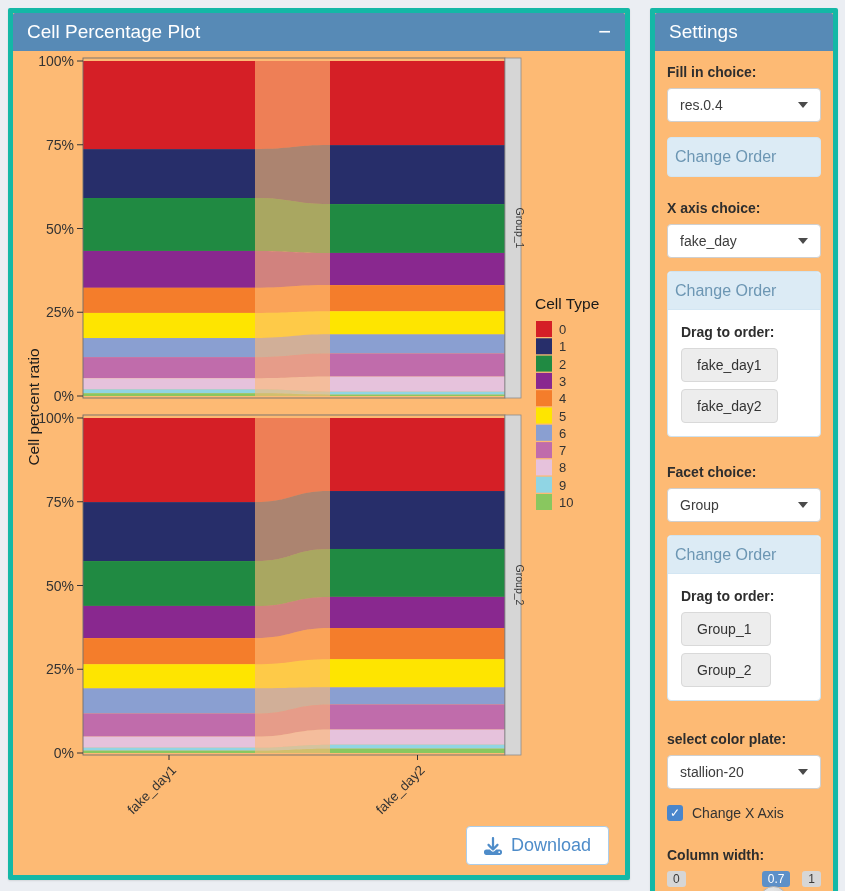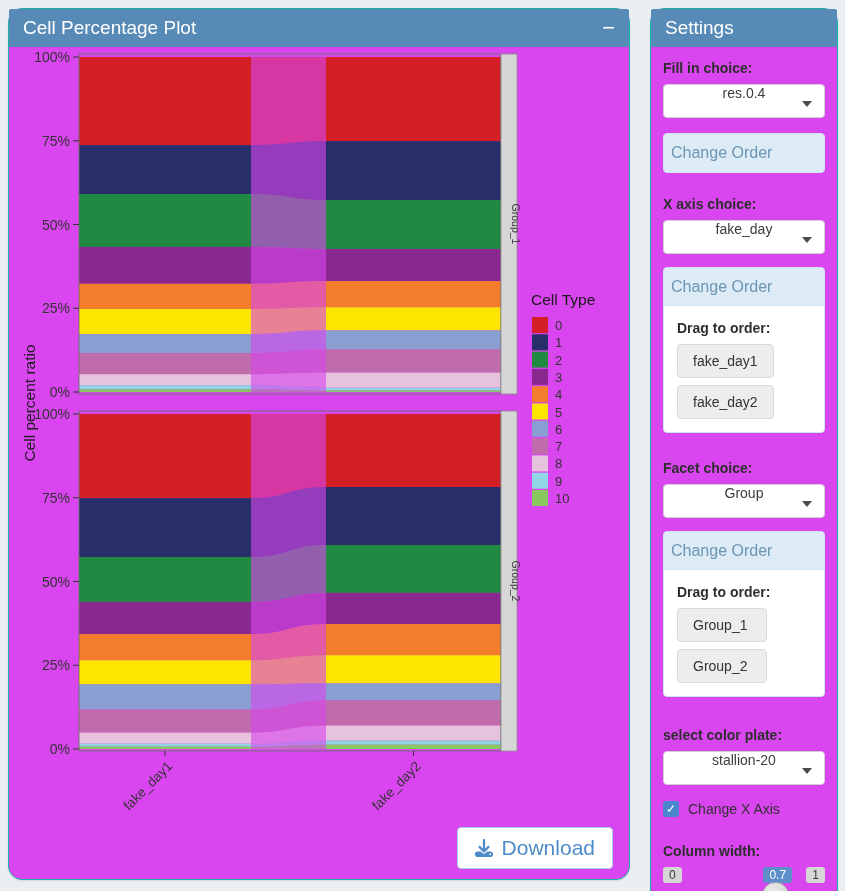--- a/index.html
+++ b/index.html
@@ -6,23 +6,23 @@
   html,body { width:845px; height:891px; }
   body {
     position: relative;
     background: #ebeef3;
     font-family: "Liberation Sans", sans-serif;
     overflow: hidden;
     color:#333;
   }
   .card {
     position:absolute;
-    background:#d946ef;
-    border:1px solid #14b8a6;
-    border-radius:14px;
+    background:#fdba74;
+    border:5px solid #14b8a6;
+    border-radius:2px;
     box-shadow:0 1px 2px rgba(0,0,0,.10);
   }
   .card-header {
     height:38px;
     background:#578ab6;
     color:#fff;
     display:flex;
     align-items:center;
     padding:0 14px;
     font-size:19px;
@@ -41,42 +41,41 @@
   
   #plot-card { left:8px; top:8px; width:622px; height:872px; }
   #plot-svg { position:absolute; left:6px; top:38px; }
   .download-row { position:absolute; right:16px; bottom:10px; }
   .download-btn {
     display:flex; align-items:center; gap:9px;
     background:#fff;
     border:1px solid #abcdea;
     border-radius:4px;
     color:#4e8cc9;
-    font-size:21px;
+    font-size:18px;
     font-family:"Liberation Sans",sans-serif;
     padding:8px 17px;
     cursor:pointer;
   }
   .download-btn svg { width:18px; height:18px; fill:#4e8cc9; }
   
   #settings-card { left:650px; top:8px; width:188px; height:900px; }
   .settings-body { padding:13px 12px; }
   .ctl-label { font-size:14px; font-weight:bold; color:#2e2e2e; margin-bottom:8px; }
   .select-box {
     height:34px;
     border:1px solid #cfcfcf;
     border-radius:4px;
     background:#fff;
     display:flex;
     align-items:center;
     padding:0 12px;
     font-size:14px;
     color:#3c3c3c;
     cursor:pointer;
-    flex-direction:column;
   }
   .caret {
     margin-left:auto;
     width:0; height:0;
     border-left:5px solid transparent;
     border-right:5px solid transparent;
     border-top:6px solid #4a4a4a;
   }
   .order-toggle {
     margin-top:15px;

